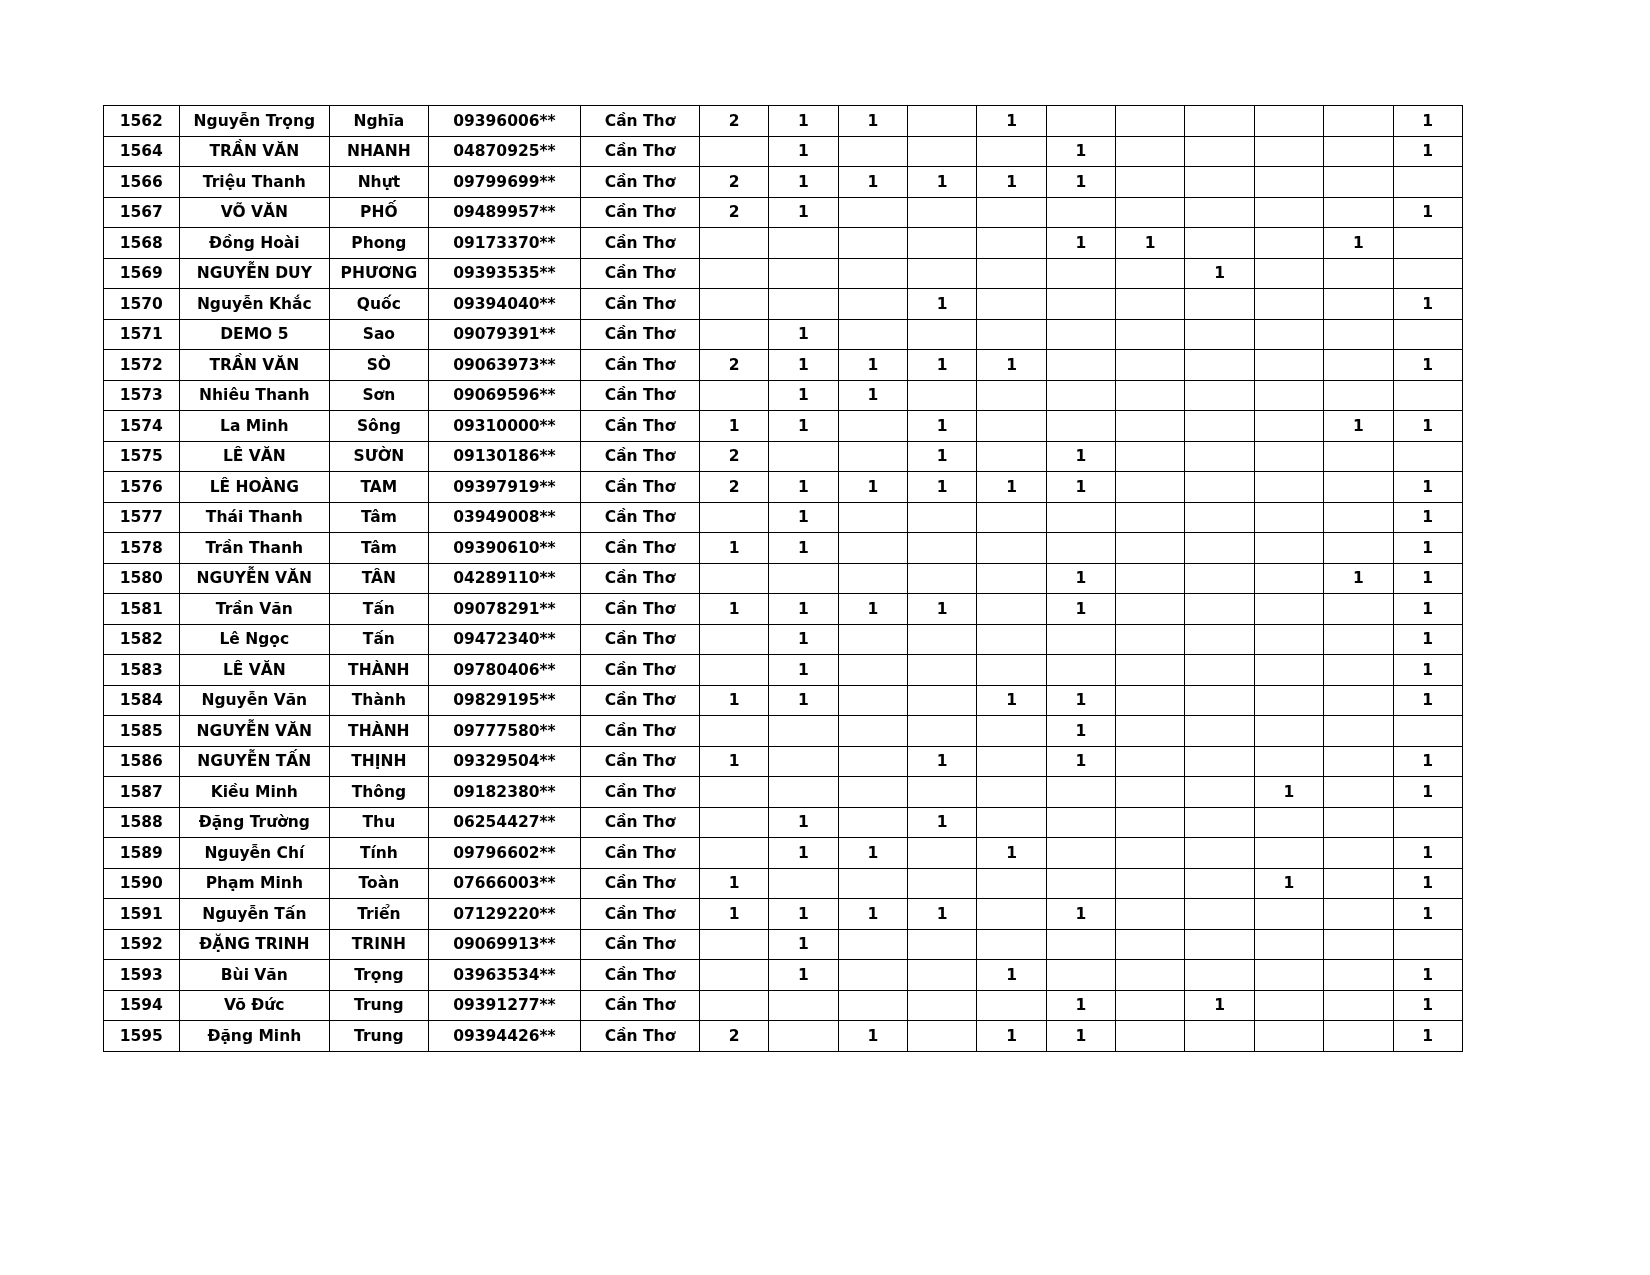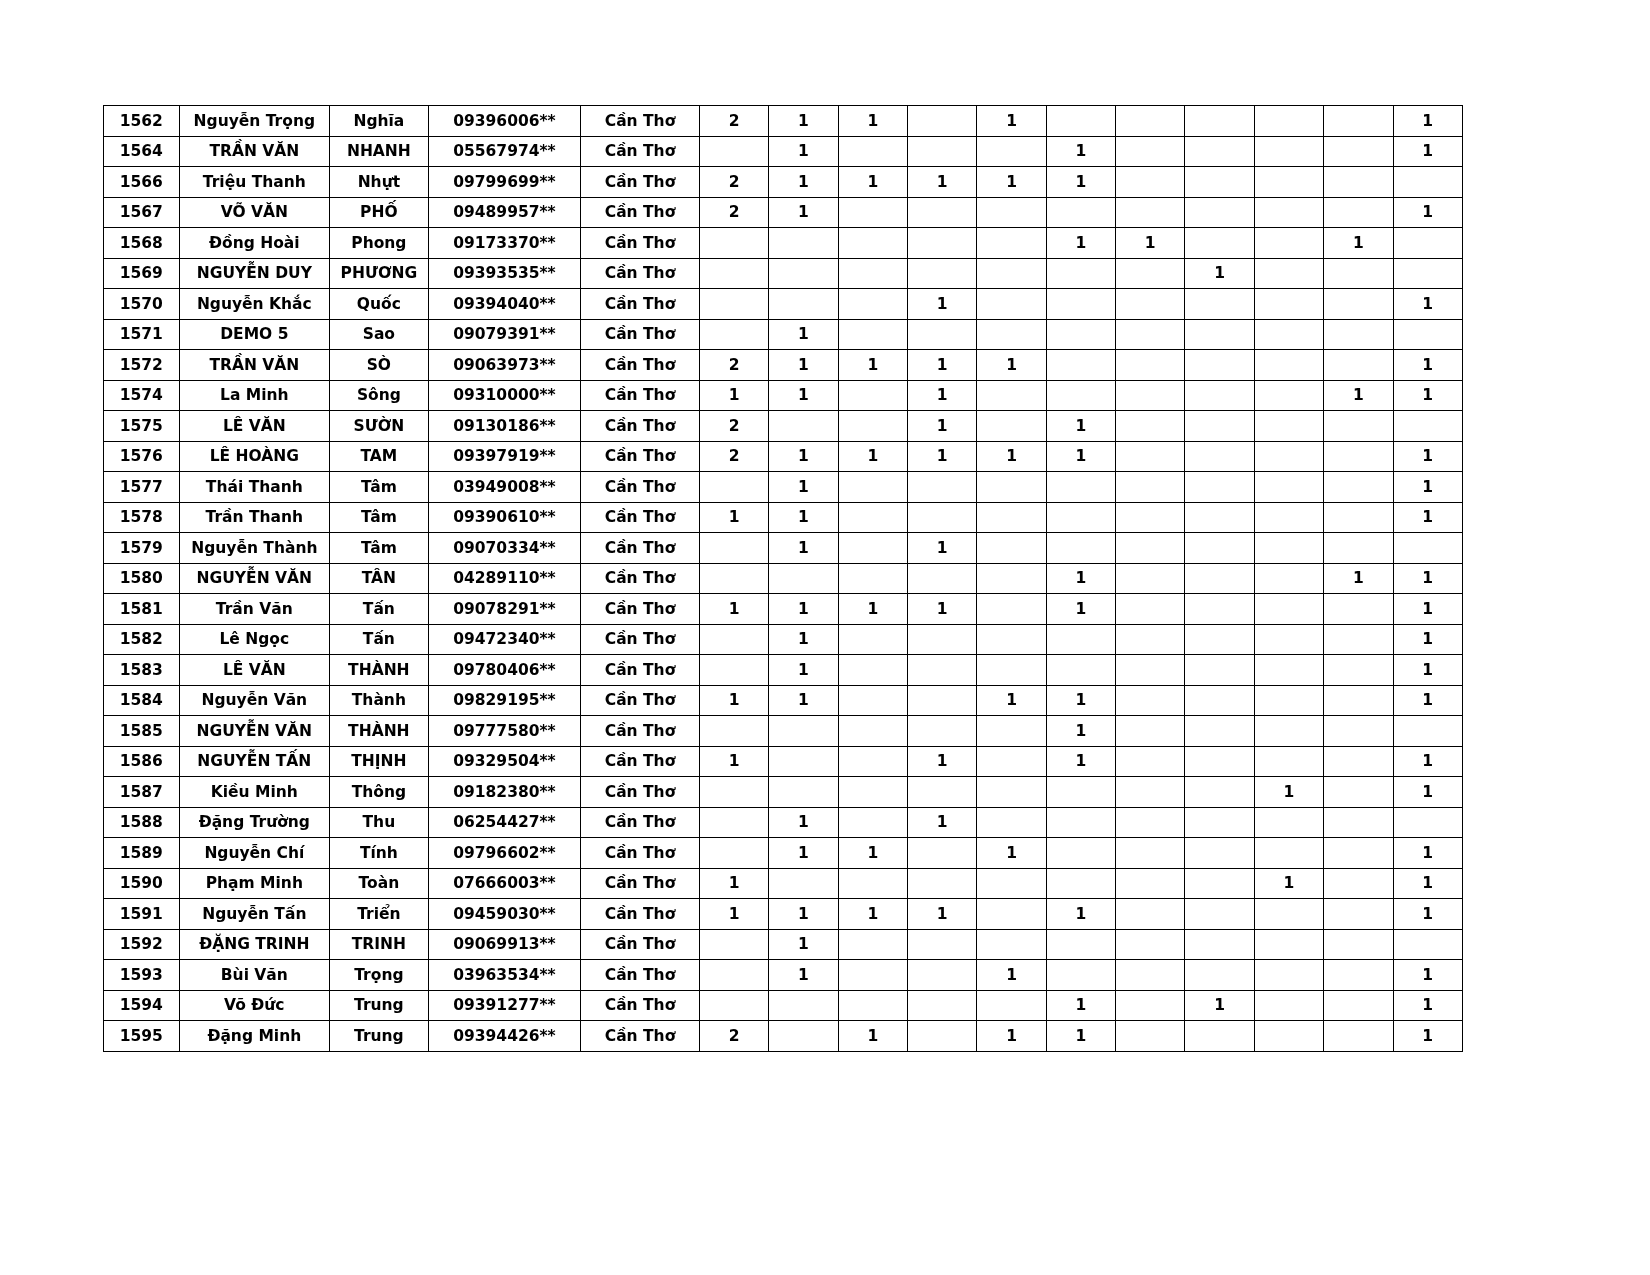--- a/index.html
+++ b/index.html
@@ -91,21 +91,21 @@
             <td></td>
             <td></td>
             <td></td>
             <td></td>
             <td>1</td>
           </tr>
           <tr>
             <td>1564</td>
             <td>TRẦN VĂN</td>
             <td>NHANH</td>
-            <td>05567974**</td>
+            <td>04870925**</td>
             <td>Cần Thơ</td>
             <td></td>
             <td>1</td>
             <td></td>
             <td></td>
             <td></td>
             <td>1</td>
             <td></td>
             <td></td>
             <td></td>
@@ -232,20 +232,38 @@
             <td>1</td>
             <td>1</td>
             <td></td>
             <td></td>
             <td></td>
             <td></td>
             <td></td>
             <td>1</td>
           </tr>
           <tr>
+            <td>1573</td>
+            <td>Nhiêu Thanh</td>
+            <td>Sơn</td>
+            <td>09069596**</td>
+            <td>Cần Thơ</td>
+            <td></td>
+            <td>1</td>
+            <td>1</td>
+            <td></td>
+            <td></td>
+            <td></td>
+            <td></td>
+            <td></td>
+            <td></td>
+            <td></td>
+            <td></td>
+          </tr>
+          <tr>
             <td>1574</td>
             <td>La Minh</td>
             <td>Sông</td>
             <td>09310000**</td>
             <td>Cần Thơ</td>
             <td>1</td>
             <td>1</td>
             <td></td>
             <td>1</td>
             <td></td>
@@ -322,38 +340,20 @@
             <td></td>
             <td></td>
             <td></td>
             <td></td>
             <td></td>
             <td></td>
             <td></td>
             <td>1</td>
           </tr>
           <tr>
-            <td>1579</td>
-            <td>Nguyễn Thành</td>
-            <td>Tâm</td>
-            <td>09070334**</td>
-            <td>Cần Thơ</td>
-            <td></td>
-            <td>1</td>
-            <td></td>
-            <td>1</td>
-            <td></td>
-            <td></td>
-            <td></td>
-            <td></td>
-            <td></td>
-            <td></td>
-            <td></td>
-          </tr>
-          <tr>
             <td>1580</td>
             <td>NGUYỄN VĂN</td>
             <td>TÂN</td>
             <td>04289110**</td>
             <td>Cần Thơ</td>
             <td></td>
             <td></td>
             <td></td>
             <td></td>
             <td></td>
@@ -541,21 +541,21 @@
             <td></td>
             <td></td>
             <td>1</td>
             <td></td>
             <td>1</td>
           </tr>
           <tr>
             <td>1591</td>
             <td>Nguyễn Tấn</td>
             <td>Triển</td>
-            <td>09459030**</td>
+            <td>07129220**</td>
             <td>Cần Thơ</td>
             <td>1</td>
             <td>1</td>
             <td>1</td>
             <td>1</td>
             <td></td>
             <td>1</td>
             <td></td>
             <td></td>
             <td></td>

